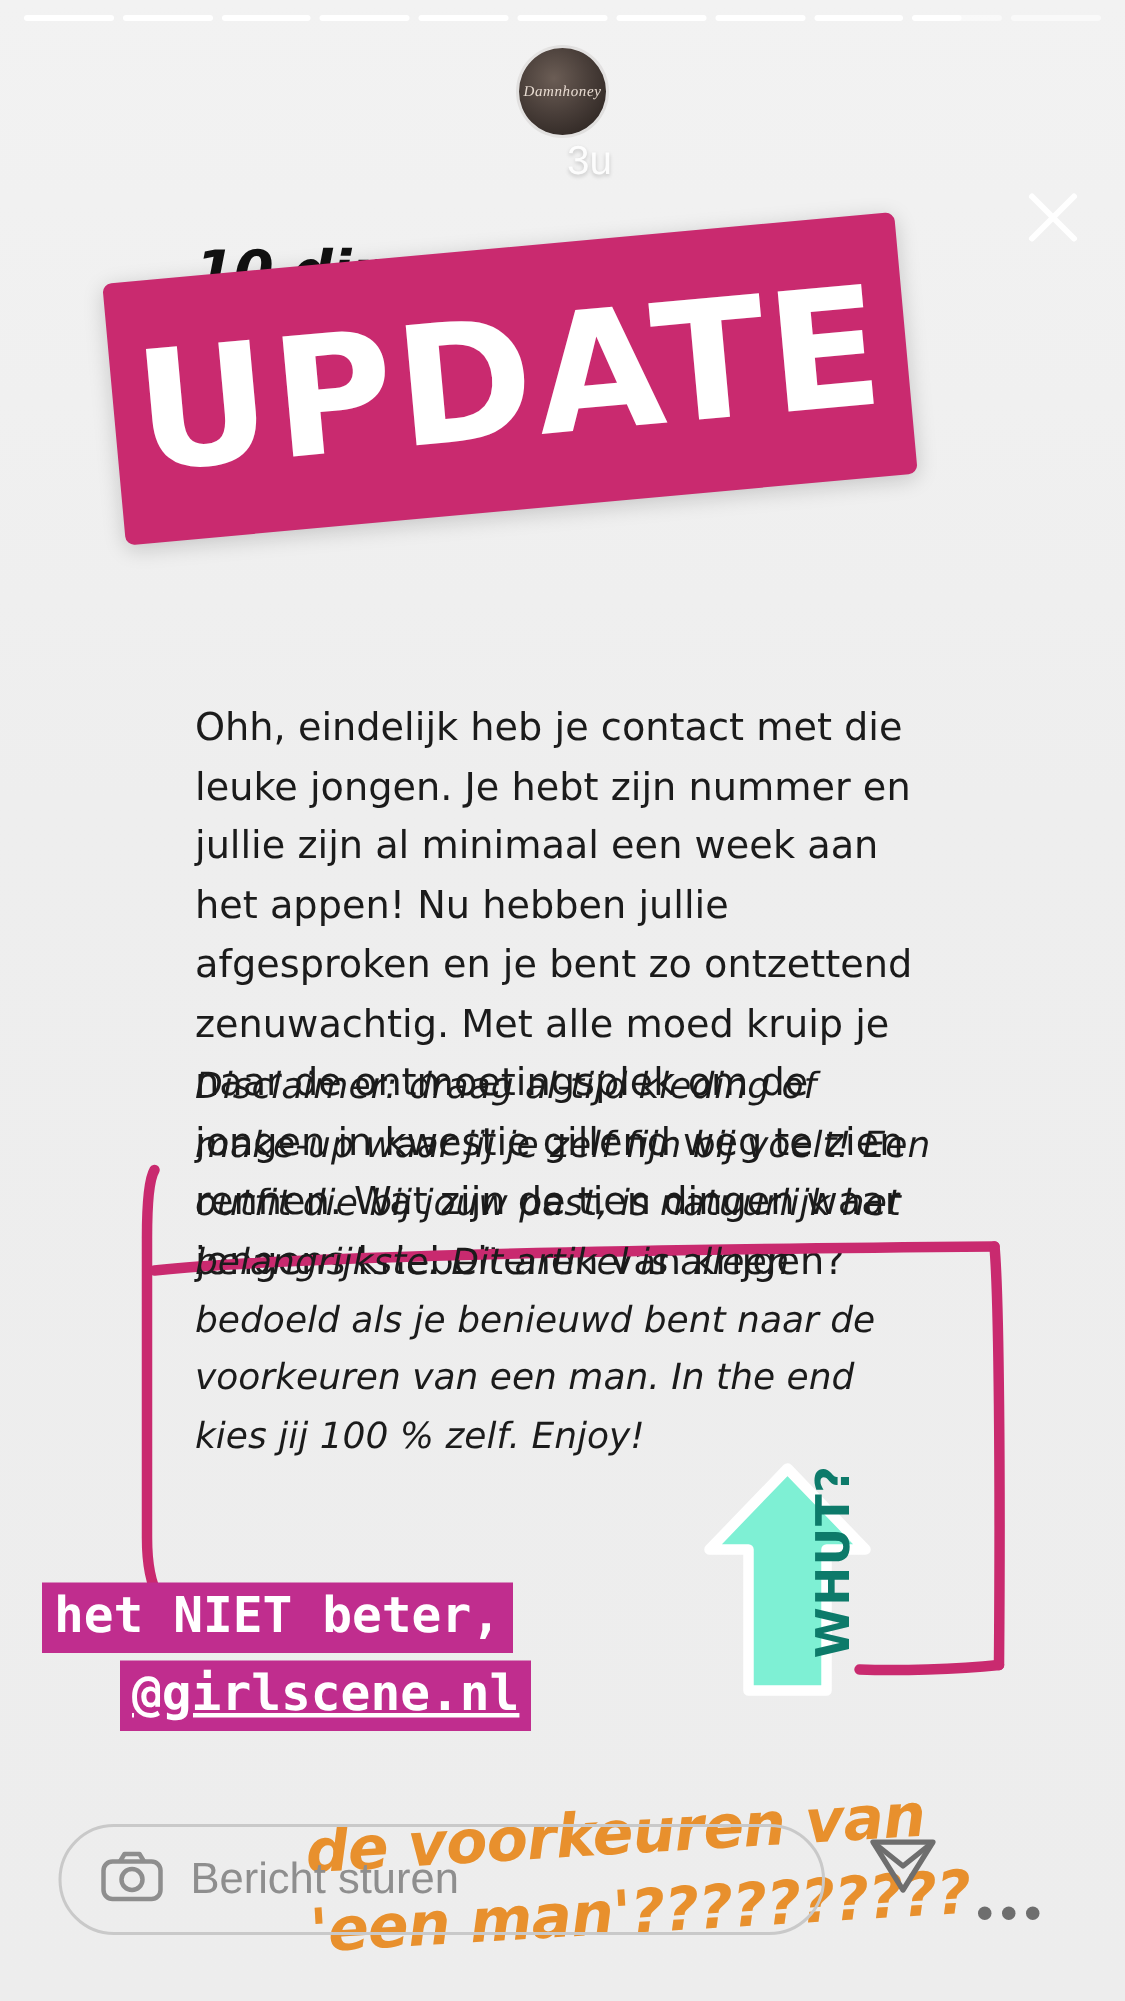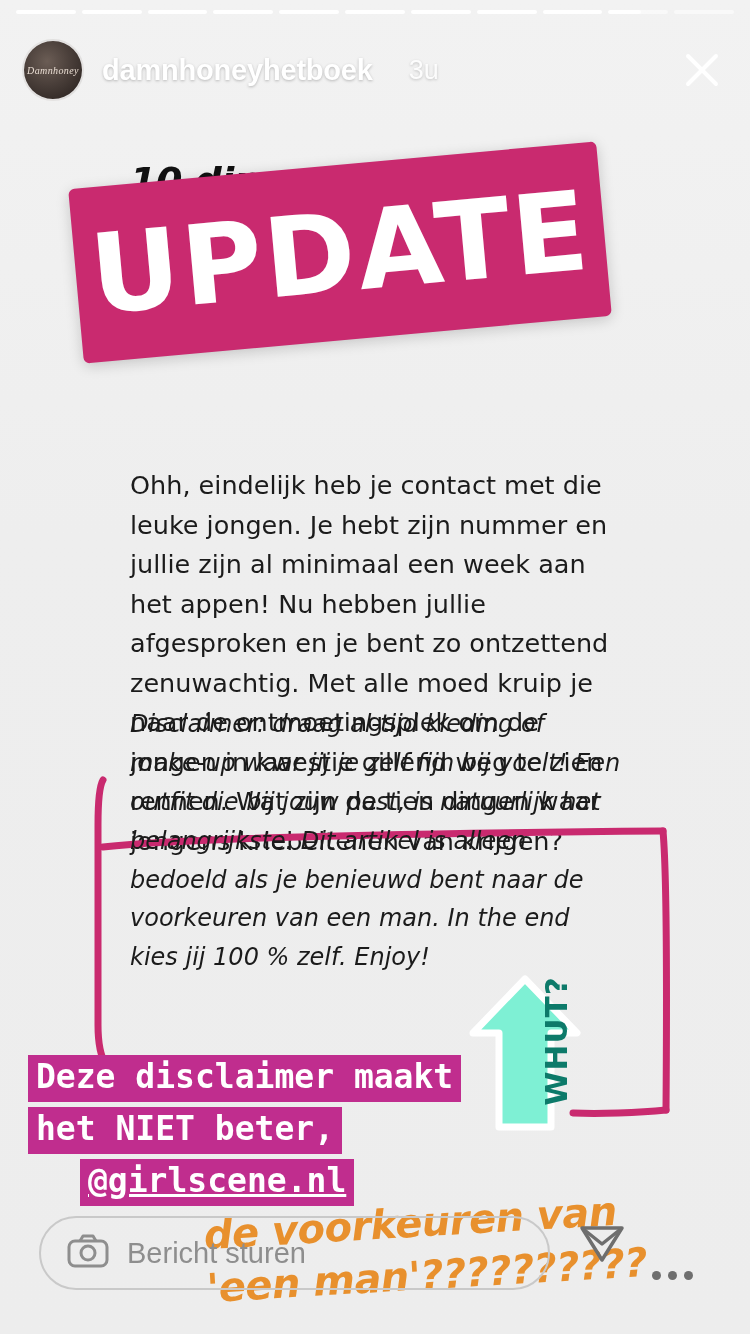--- a/index.html
+++ b/index.html
@@ -33,21 +33,21 @@
   }
   .progress-seg.partial::after {
     content: ""; position: absolute; left: 0; top: 0; bottom: 0;
     width: 55%; background: #ffffff; border-radius: 2px;
   }
 
   
   .story-header {
     position: absolute; top: 30px; left: 0; right: 0;
     height: 80px; display: flex; align-items: center;
-    padding: 0 22px; z-index: 40;
+    padding: 0 22px; z-index: 40; flex-direction: column;
   }
   .avatar {
     width: 62px; height: 62px; border-radius: 50%;
     background: radial-gradient(circle at 40% 35%, #6b5d55 0%, #4a3f3a 45%, #241d1a 100%);
     border: 2px solid rgba(255,255,255,0.85);
     display: flex; align-items: center; justify-content: center;
     overflow: hidden; flex: 0 0 auto;
   }
   .avatar-text {
     font-family: "Liberation Serif", serif;
@@ -215,21 +215,20 @@
     <div class="progress-seg done"></div>
     <div class="progress-seg done"></div>
     <div class="progress-seg partial"></div>
     <div class="progress-seg"></div>
   </div>
 
   <div class="story-header">
     <div class="avatar">
       <span class="avatar-text">Damnhoney</span>
     </div>
-    <span class="username">damnhoneyhetboek</span>
     <span class="timestamp">3u</span>
     <div class="close-btn">
       <svg width="44" height="44" viewBox="0 0 44 44">
         <line x1="8" y1="8" x2="36" y2="36" stroke="#ffffff" stroke-width="4" stroke-linecap="round"></line>
         <line x1="36" y1="8" x2="8" y2="36" stroke="#ffffff" stroke-width="4" stroke-linecap="round"></line>
       </svg>
     </div>
   </div>
 
   <div class="article">
@@ -253,21 +252,20 @@
     <div class="disclaimer">Disclaimer: draag al-tijd kleding of make-up waar jij je zelf fijn bij voelt! Een outfit die bij jouw past, is natuurlijk het belangrijkste. Dit artikel is alleen bedoeld als je benieuwd bent naar de voorkeuren van een man. In the end kies jij 100 % zelf. Enjoy!</div>
 
     <div class="whut">
       <svg width="120" height="160" viewBox="0 0 120 160">
         <path d="M60 4 L112 58 L86 58 L86 152 L34 152 L34 58 L8 58 Z" fill="#7ef0d4" stroke="#ffffff" stroke-width="7" stroke-linejoin="round"></path>
       </svg>
       <span class="whut-label">WHUT?</span>
     </div>
 
     <div class="caption-block">
-      <div><span class="cap-line">Deze disclaimer maakt</span></div>
       <div><span class="cap-line l2">het NIET beter,</span></div>
       <div><span class="cap-line l3">@girlscene.nl</span></div>
     </div>
 
     <div class="orange-note">
       <div>de voorkeuren van</div>
       <div>'een man'??????????</div>
     </div>
   </div>
 

